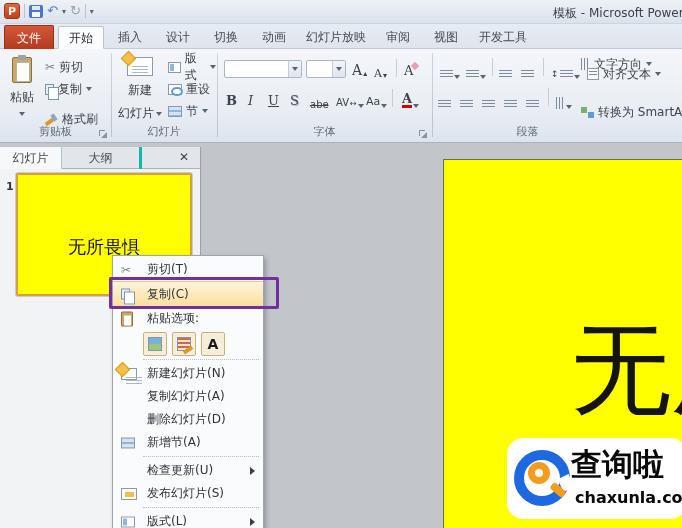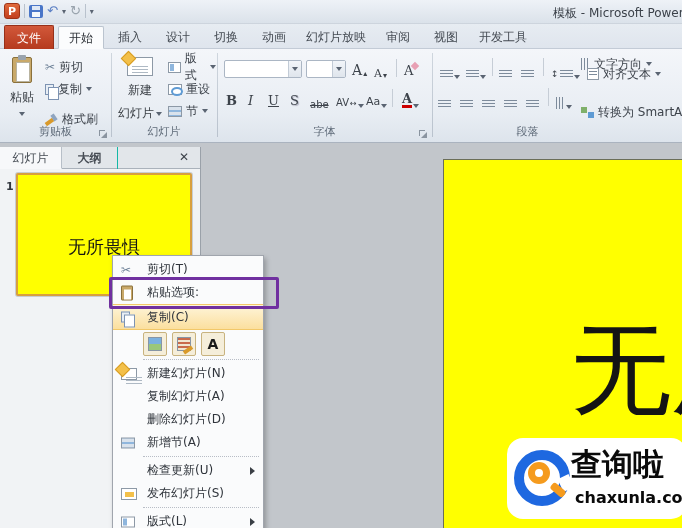--- a/index.html
+++ b/index.html
@@ -85,21 +85,21 @@
   .ic-sa { width:13px; height:11px; position:relative; }
   .ic-sa::before { content:""; position:absolute; left:0; top:0; width:6px; height:6px; background:#7fb06a; }
   .ic-sa::after { content:""; position:absolute; right:0; bottom:0; width:6px; height:6px; background:#5f9bd4; }
 
   
   .workspace { position:absolute; left:0; top:143px; width:682px; height:385px; background:#c2c6cb; }
   .panel { position:absolute; left:0; top:4px; width:201px; height:381px; background:#f1f3f5; border-right:1px solid #9aa1a9; }
   .ptabs { position:absolute; left:0; top:0; width:100%; height:22px; background:#e2e6ea; border-bottom:1px solid #aab2bb; }
   .ptab { position:absolute; top:0; height:22px; line-height:22px; text-align:center; color:#474d55; }
   .ptab.one { left:0; width:62px; background:#f7f8fa; border-right:1px solid #b7bfc8; border-bottom:1px solid #f7f8fa; }
-  .ptab.two { left:62px; width:56px; border-right:1px solid #14b8a6;font-weight:bold; }
+  .ptab.two { left:62px; width:80px; border-right:3px solid #14b8a6; }
   .pclose { position:absolute; right:8px; top:2px; width:16px; height:16px; text-align:center; line-height:16px;
     color:#3c424a; font-size:12px; }
   .slide-num { position:absolute; left:6px; top:33px; font-size:11px; font-weight:bold; color:#33383f; }
   .thumb { position:absolute; left:16px; top:26px; width:176px; height:123px; background:#ffff00;
     border:2px solid #d89f3e; border-radius:2px; box-shadow:0 0 0 1px #c8cdd2; display:flex; align-items:center; justify-content:center; }
   .thumb-text { font-family:"DejaVu Serif","Liberation Serif",serif; font-size:18px; color:#141414; margin-top:24px; }
 
   
   .slide-main { position:absolute; left:443px; top:16px; width:239px; height:369px; background:#ffff00;
     border-left:1px solid #6b6e58; border-top:1px solid #6b6e58; overflow:hidden; }
@@ -378,27 +378,27 @@
       <div class="wm-name">查询啦</div>
       <div class="wm-domain">chaxunla.com</div>
     </div>
   </div>
 
   <div class="cmenu">
     <div class="mi">
       <span class="mico ic-scissors">✂</span>
       <span>剪切(T)</span>
     </div>
-    <div class="mi">
-      <span class="mico ic-clip-sm"></span>
-      <span>粘贴选项:</span>
-    </div>
     <div class="mi hl">
       <span class="mico ic-copy"></span>
       <span>复制(C)</span>
+    </div>
+    <div class="mi">
+      <span class="mico ic-clip-sm"></span>
+      <span>粘贴选项:</span>
     </div>
     <div class="paste-row">
       <span class="pbtn">
           <span class="pic"></span>
         </span>
       <span class="pbtn">
           <span class="pstripes"></span>
         </span>
       <span class="pbtn">
           <span class="ptext">A</span>

